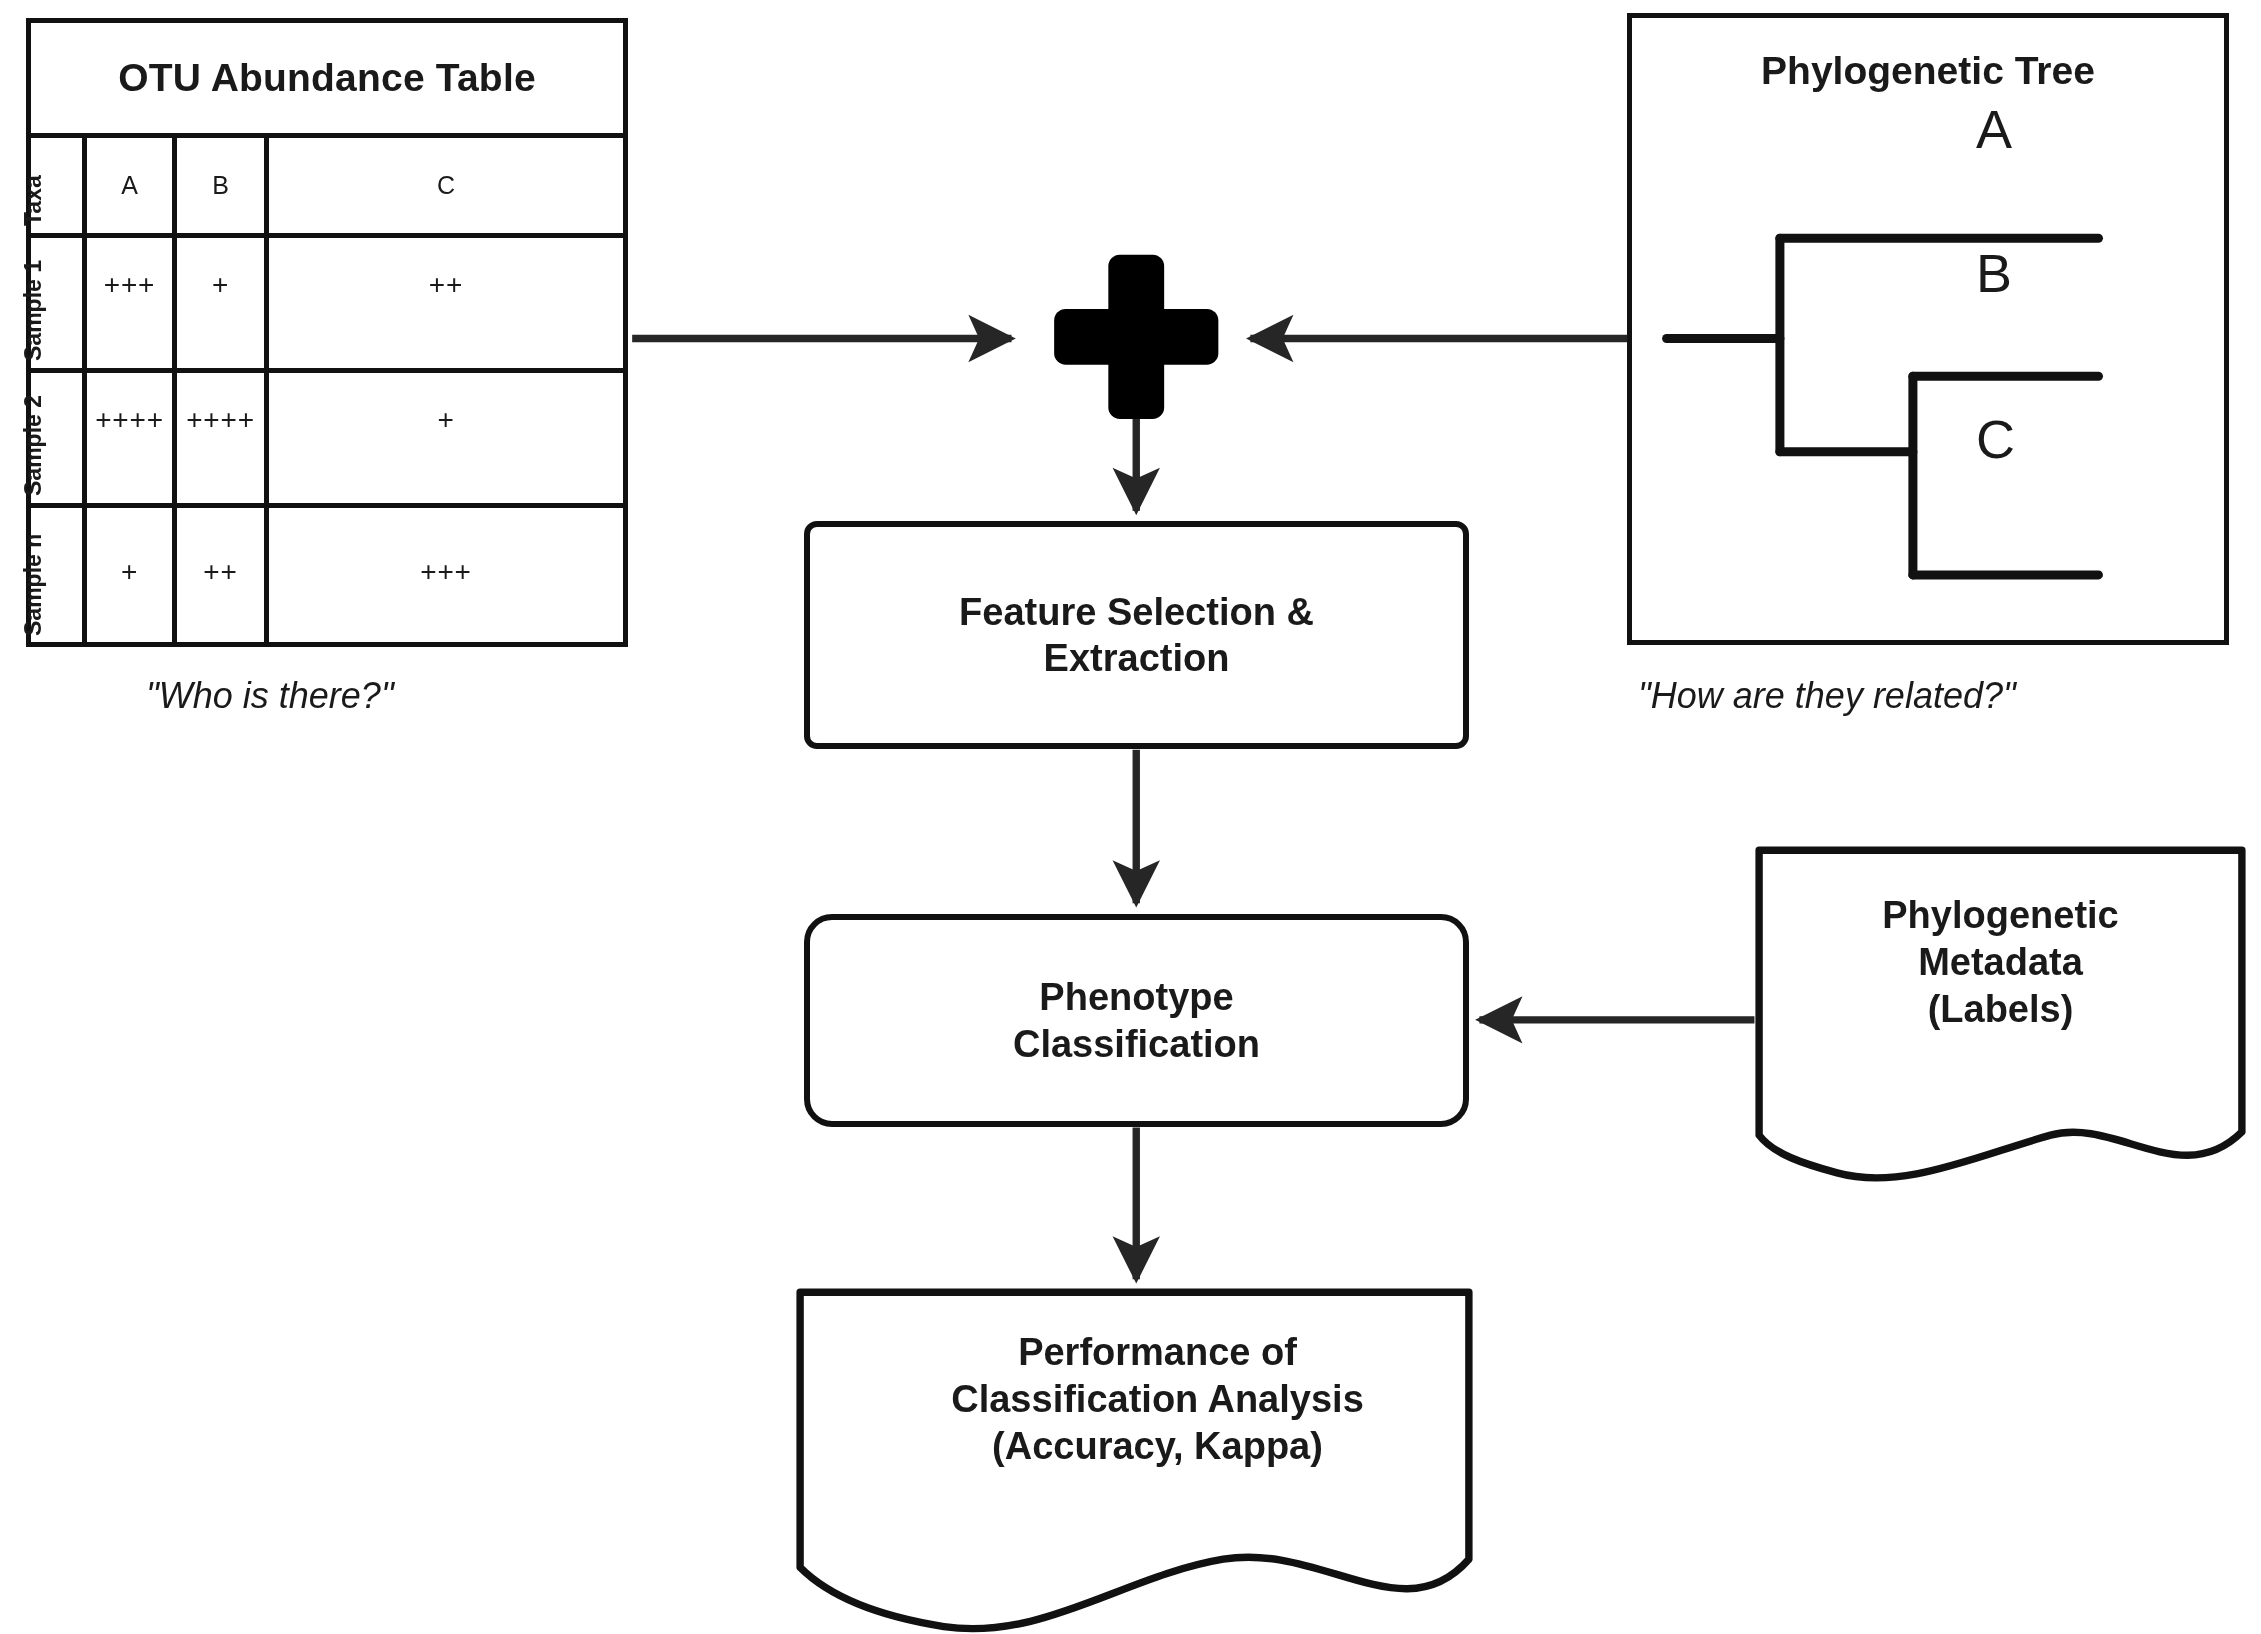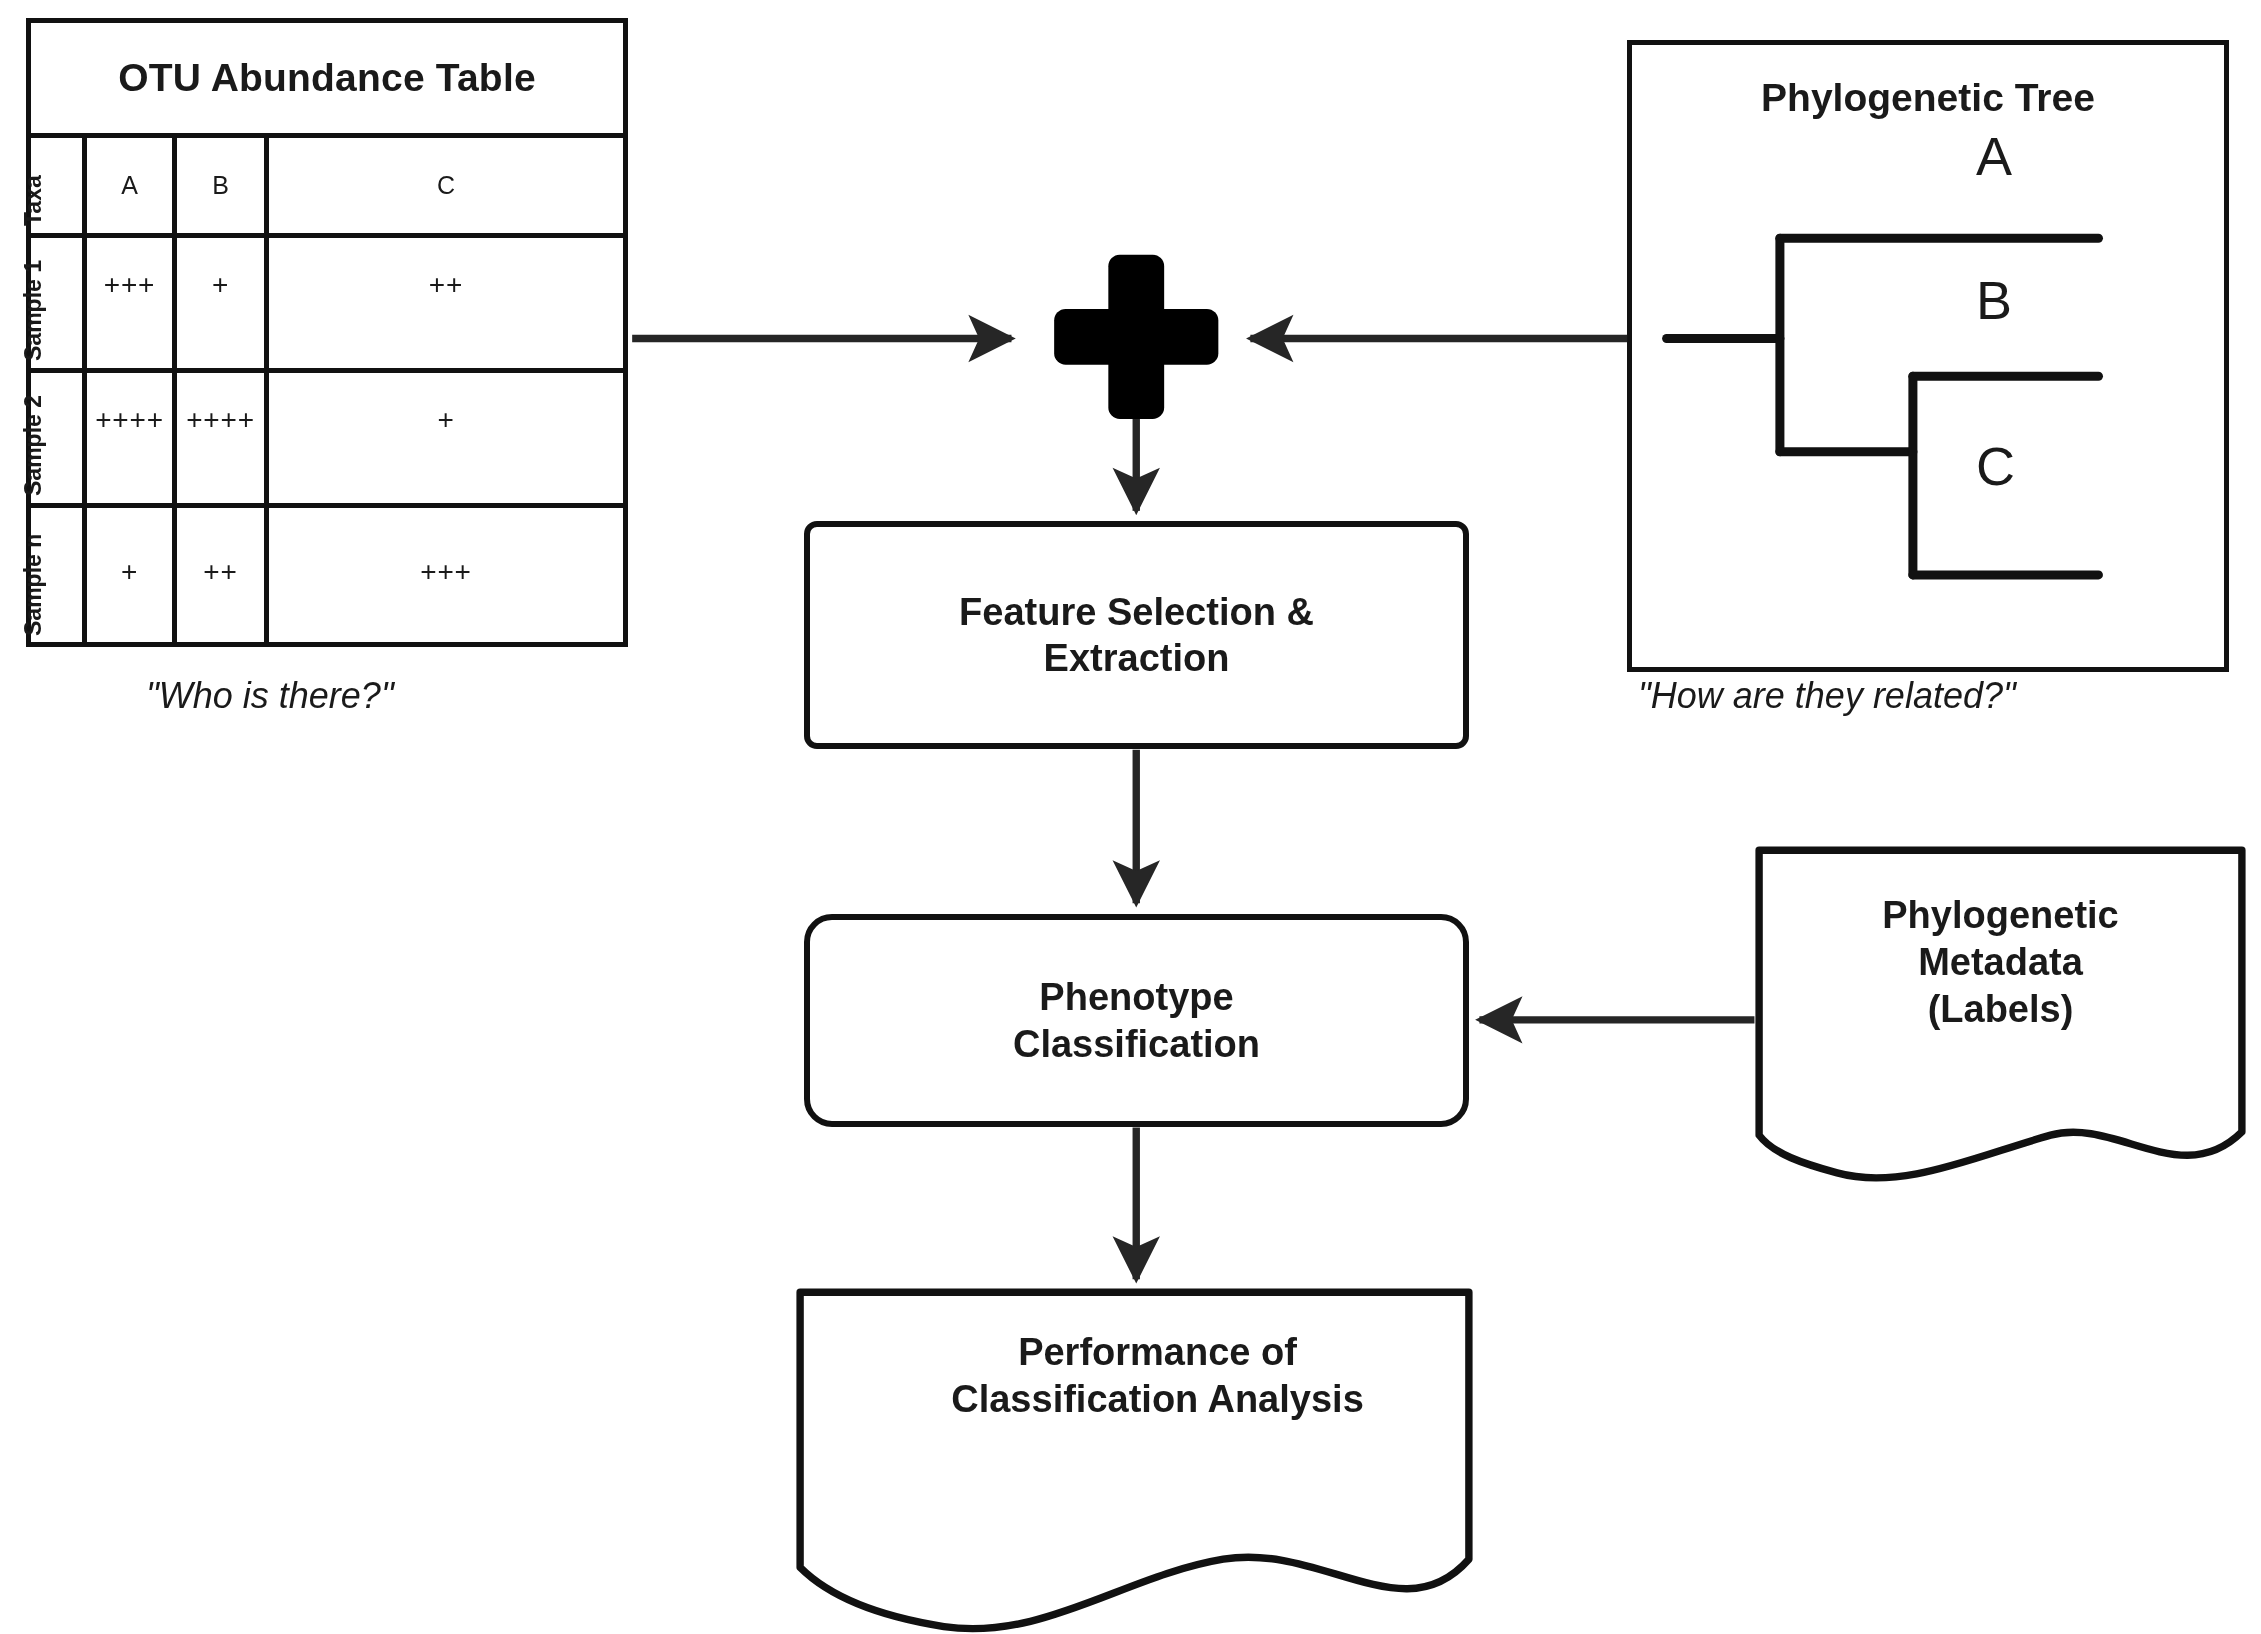--- a/index.html
+++ b/index.html
@@ -33,21 +33,21 @@
   .r-body.last .plusval{position:relative;top:-3.3px;}
 
   
   .caption{position:absolute;font-size:36px;font-style:italic;font-weight:500;
            white-space:nowrap;}
   #cap-left{left:146px;top:675px;}
   #cap-right{left:1638px;top:675px;}
 
   
   #phylo-panel{position:absolute;left:1627px;top:13px;width:602px;height:632px;
-               border:5.7px solid #111;box-sizing:border-box;background:#fff;margin-top:27px;}
+               border:5.7px solid #111;box-sizing:border-box;background:#fff;}
   #phylo-title{position:absolute;left:0;right:0;top:31px;text-align:center;
                font-size:39px;font-weight:bold;}
   .leaf-label{position:absolute;font-size:54px;font-weight:400;line-height:1;}
 
   
   .procbox{position:absolute;border:6.6px solid #111;border-radius:28px;
            background:#fff;box-sizing:border-box;display:flex;align-items:center;
            justify-content:center;text-align:center;font-size:38px;font-weight:bold;
            line-height:1.22;}
   #box-feature{left:804px;top:521px;width:665px;height:228px;border-radius:13px;}
@@ -209,17 +209,18 @@
     </div>
   </div>
 
   <div class="doc" id="doc-perf">
     <svg width="677" height="337" viewBox="0 0 824 410">
       <path d="M5 5 H819 V330 C740 420 640 310 520 330 C400 350 300 430 180 412 C110 401 45 380 5 340 Z" fill="#fff" stroke="#111" stroke-width="9" stroke-linejoin="round"></path>
     </svg>
     <div class="doctext">
       <div>Performance of</div>
       <div>Classification Analysis</div>
+      <div>(Accuracy, Kappa)</div>
     </div>
   </div>
 
 </div>
 
 
 </body></html>

